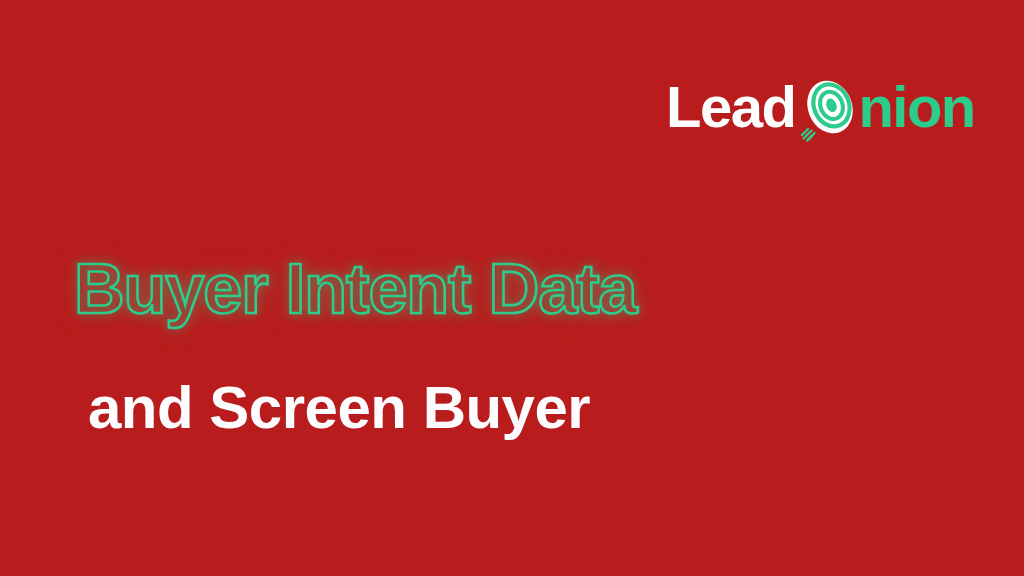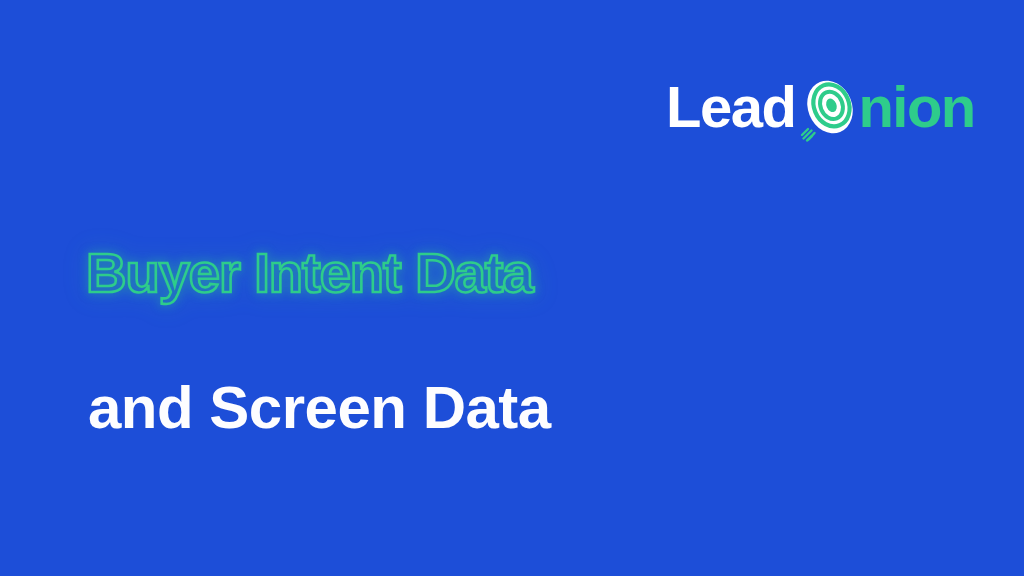--- a/index.html
+++ b/index.html
@@ -11,21 +11,21 @@
     width: 1024px;
     height: 576px;
     overflow: hidden;
     font-family: "Liberation Sans", sans-serif;
   }
 
   #slide {
     position: relative;
     width: 1024px;
     height: 576px;
-    background: #1d4ed8;
+    background: #b91c1c;
     overflow: hidden;
   }
 
   
   #brand-logo {
     position: absolute;
     top: 70px;
     left: 666px;
     height: 74px;
     display: flex;
@@ -55,24 +55,24 @@
     margin: 0 -1px 0 4px;
     position: relative;
     top: 2px;
     flex: 0 0 auto;
   }
   #onion-icon svg { display: block; }
 
   
   #headline {
     position: absolute;
-    left: 86px;
+    left: 74px;
     top: 206px;
     font-family: "Liberation Sans", sans-serif;
-    font-size: 56px;
+    font-size: 70px;
     font-weight: bold;
     line-height: 1.05;
     letter-spacing: -1px;
     color: transparent;
     -webkit-text-stroke: 2.6px #2ECC8B;
     text-stroke: 2.6px #2ECC8B;
     
     filter: drop-shadow(0 0 5px rgba(46, 204, 139, 0.55))
             drop-shadow(0 0 11px rgba(46, 204, 139, 0.28));
     white-space: nowrap;
@@ -118,15 +118,15 @@
           <ellipse cx="33" cy="32" rx="5.0" ry="7.0" fill="#2ECC8B"></ellipse>
         </g>
       </svg>
     </span>
 
     <span class="logo-word logo-word-nion">nion</span>
   </div>
 
   <h1 id="headline">Buyer Intent Data</h1>
 
-  <h2 id="subtitle">and Screen Data</h2>
+  <h2 id="subtitle">and Screen Buyer</h2>
 
 </div>
 
 </body></html>

